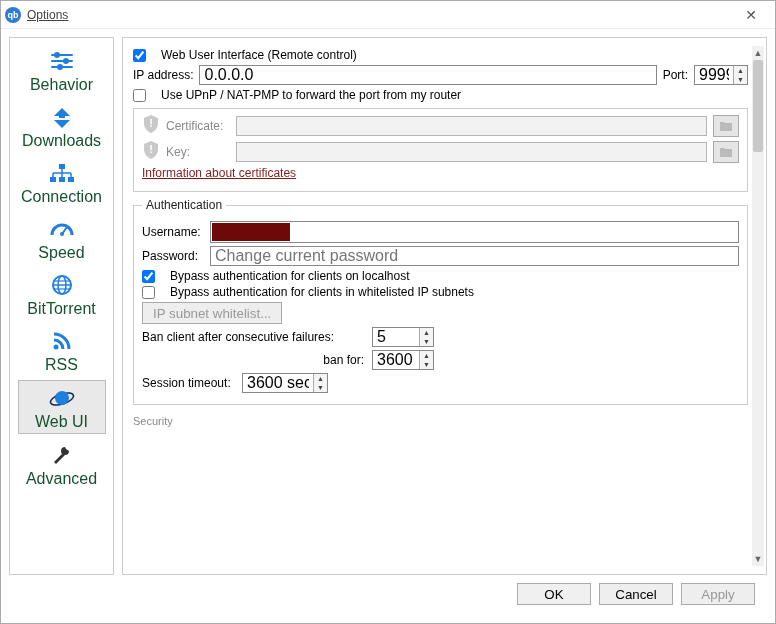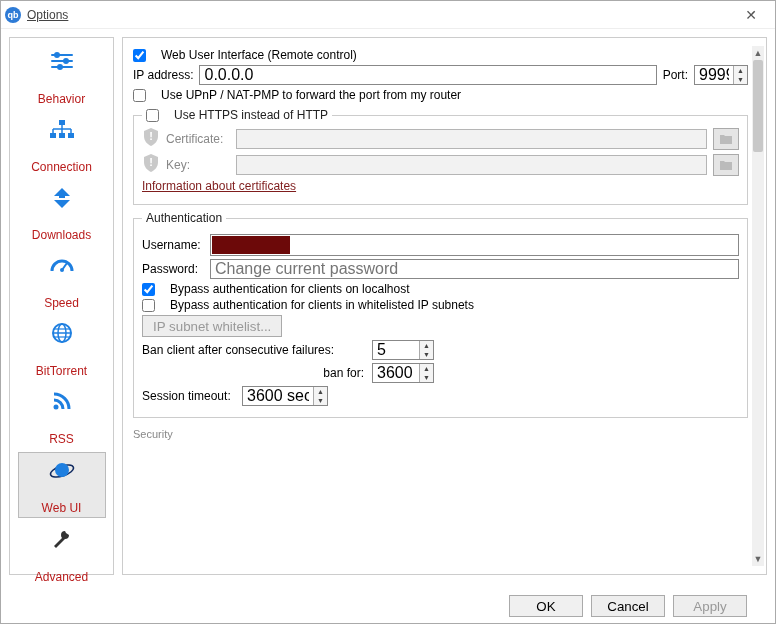--- a/index.html
+++ b/index.html
@@ -7,21 +7,21 @@
   .window { width: 776px; height: 624px; border: 1px solid #aaa; display: flex; flex-direction: column; background: #fff; }
   .titlebar { height: 28px; display: flex; align-items: center; padding: 0 4px; border-bottom: 1px solid #eee; }
   .titlebar .icon-app { width: 16px; height: 16px; background: #2e7bd6; border-radius: 50%; display:flex; align-items:center; justify-content:center; color:#fff; font-size:9px; font-weight:bold; margin-right:6px;}
   .titlebar .title { flex: 1; color: #444; font-size: 12px; text-decoration: underline; }
   .titlebar .close { width: 40px; text-align: center; color: #555; font-size: 14px; font-family: Arial; }
   .body { flex: 1; display: flex; padding: 8px; gap: 8px; overflow: hidden;}
   .sidebar { width: 105px; border: 1px solid #ccc; background: #fff; padding: 6px 2px; display:flex; flex-direction:column; align-items:center; gap:4px; }
   .side-item { width: 88px; display:flex; flex-direction:column; align-items:center; padding: 4px 0 2px 0; cursor: default; }
   .side-item.selected { background: #e9e9e9; border: 1px solid #bbb; }
   .side-item .side-icon { width: 30px; height: 26px; display:flex; align-items:center; justify-content:center; margin-bottom:2px; }
-  .side-item .side-label { font-size: 12px; color:#b91c1c;margin-top:16px; }
+  .side-item .side-label { font-size: 16px; color:#14532d; }
   .content-wrap { flex:1; display:flex; }
   .content { flex: 1; border: 1px solid #ccc; background: #fff; padding: 8px 10px 8px 10px; overflow:hidden; position:relative; }
   .scrollarea { position:absolute; left:10px; right:18px; top:8px; bottom:8px; overflow:hidden;}
   .scrollbar { position:absolute; right:2px; top:8px; bottom:8px; width:12px; background:#f0f0f0; }
   .scrollbar .thumb { position:absolute; left:1px; right:1px; top:14px; height:92px; background:#c8c8c8; border-radius:2px;}
   .scrollbar .arrow { position:absolute; left:0; right:0; height:14px; display:flex; align-items:center; justify-content:center; color:#666; font-size:9px;}
   .scrollbar .arrow.up{top:0;} .scrollbar .arrow.down{bottom:0;}
   label.chk { display:flex; align-items:center; gap:15px; margin: 2px 0; }
   input[type=checkbox]{ width:13px; height:13px; }
   input[type=text], input[type=password]{ border:1px solid #888; background:#fff; height:20px; padding:0 4px; font-size:16px; font-family:inherit;}
@@ -33,21 +33,21 @@
   .spin .btns div{ flex:1; display:flex; align-items:center; justify-content:center; font-size:7px; color:#444; background:#f4f4f4;}
   fieldset { border:1px solid #ccc; padding: 6px 8px 8px 8px; margin-top:6px; }
   legend { padding: 0 4px; color:#222; }
   .link { color:#7f1d1d; text-decoration:underline; }
   .shield { color:#bbb; }
   .file-btn { width:26px; height:22px; border:1px solid #aaa; background:#eaeaea; display:flex; align-items:center; justify-content:center;}
   .file-btn.disabled{ background:#e5e5e5; color:#aaa;}
   .btn { height:22px; min-width:74px; border:1px solid #aaa; background:#eee; display:inline-flex; align-items:center; justify-content:center; padding:0 10px;}
   .btn.default{ background:#f0f0f0; }
   .btn.disabled{ color:#999; }
-  .footer { height:40px; border-top: none; display:flex; justify-content:flex-end; align-items:flex-end; gap:8px; padding: 0 28px 6px 0; margin-left: 8px;}
+  .footer { height:40px; border-top: none; display:flex; justify-content:flex-end; align-items:flex-start; gap:8px; padding: 0 20px 6px 0; margin-left: 8px;}
   .username-mask { background:#6c0909; border:1px solid #888; height:20px; width:78px; }
   .muted { color:#888; }
 </style>
 </head>
 <body>
 
 <div class="window">
 
   <div class="titlebar">
     <div class="icon-app">qb</div>
@@ -68,45 +68,45 @@
                 <circle cx="8" cy="4" r="2" fill="#1e7fe0"></circle>
                 <circle cx="17" cy="10" r="2" fill="#1e7fe0"></circle>
                 <circle cx="11" cy="16" r="2" fill="#1e7fe0"></circle>
               </g>
             </svg>
         </div>
         <div class="side-label">Behavior</div>
       </div>
       <div class="side-item">
         <div class="side-icon">
+          <svg width="24" height="22">
+              <path d="M12 2 L4 10 L9 10 L9 12 L15 12 L15 10 L20 10 Z M4 14 L20 14 L12 22 Z" fill="#1e7fe0"></path>
+            </svg>
+        </div>
+        <div class="side-label">Downloads</div>
+      </div>
+      <div class="side-item">
+        <div class="side-icon">
           <svg width="26" height="20">
               <g fill="#1e7fe0">
                 <rect x="10" y="1" width="6" height="5"></rect>
                 <rect x="1" y="14" width="6" height="5"></rect>
                 <rect x="10" y="14" width="6" height="5"></rect>
                 <rect x="19" y="14" width="6" height="5"></rect>
               </g>
               <g stroke="#1e7fe0" stroke-width="1.5">
                 <line x1="13" y1="6" x2="13" y2="10"></line>
                 <line x1="4" y1="10" x2="22" y2="10"></line>
                 <line x1="4" y1="10" x2="4" y2="14"></line>
                 <line x1="13" y1="10" x2="13" y2="14"></line>
                 <line x1="22" y1="10" x2="22" y2="14"></line>
               </g>
             </svg>
         </div>
         <div class="side-label">Connection</div>
-      </div>
-      <div class="side-item">
-        <div class="side-icon">
-          <svg width="24" height="22">
-              <path d="M12 2 L4 10 L9 10 L9 12 L15 12 L15 10 L20 10 Z M4 14 L20 14 L12 22 Z" fill="#1e7fe0"></path>
-            </svg>
-        </div>
-        <div class="side-label">Downloads</div>
       </div>
       <div class="side-item">
         <div class="side-icon">
           <svg width="24" height="20">
               <path d="M2 16 A10 10 0 1 1 22 16" fill="none" stroke="#1e7fe0" stroke-width="3"></path>
               <line x1="12" y1="15" x2="17" y2="8" stroke="#1e7fe0" stroke-width="2"></line>
               <circle cx="12" cy="15" r="2" fill="#1e7fe0"></circle>
             </svg>
         </div>
         <div class="side-label">Speed</div>
@@ -178,26 +178,20 @@
                 </span>
         </span>
       </div>
 
       <label class="chk">
         <input type="checkbox" style="">
         <span>Use UPnP / NAT-PMP to forward the port from my router</span>
       </label>
 
       <fieldset style="padding-top:2px;">
-        <legend>
-          <label class="chk" style="margin:0">
-            <input type="checkbox" style="">
-            <span>Use HTTPS instead of HTTP</span>
-          </label>
-        </legend>
         <div class="row disabled">
           <span class="shield">
             <svg width="18" height="20">
                     <path d="M9 1 L16 4 V9 C16 14 13 17 9 19 C5 17 2 14 2 9 V4 Z" fill="#c9c9c9"></path>
                     <text x="9" y="13" text-anchor="middle" fill="#fff" font-size="11" font-weight="bold">!</text>
                   </svg>
           </span>
           <span class="muted" style="width:64px">Certificate:</span>
           <input type="text" disabled="" style="flex: 1 1 0%;">
           <div class="file-btn disabled">

